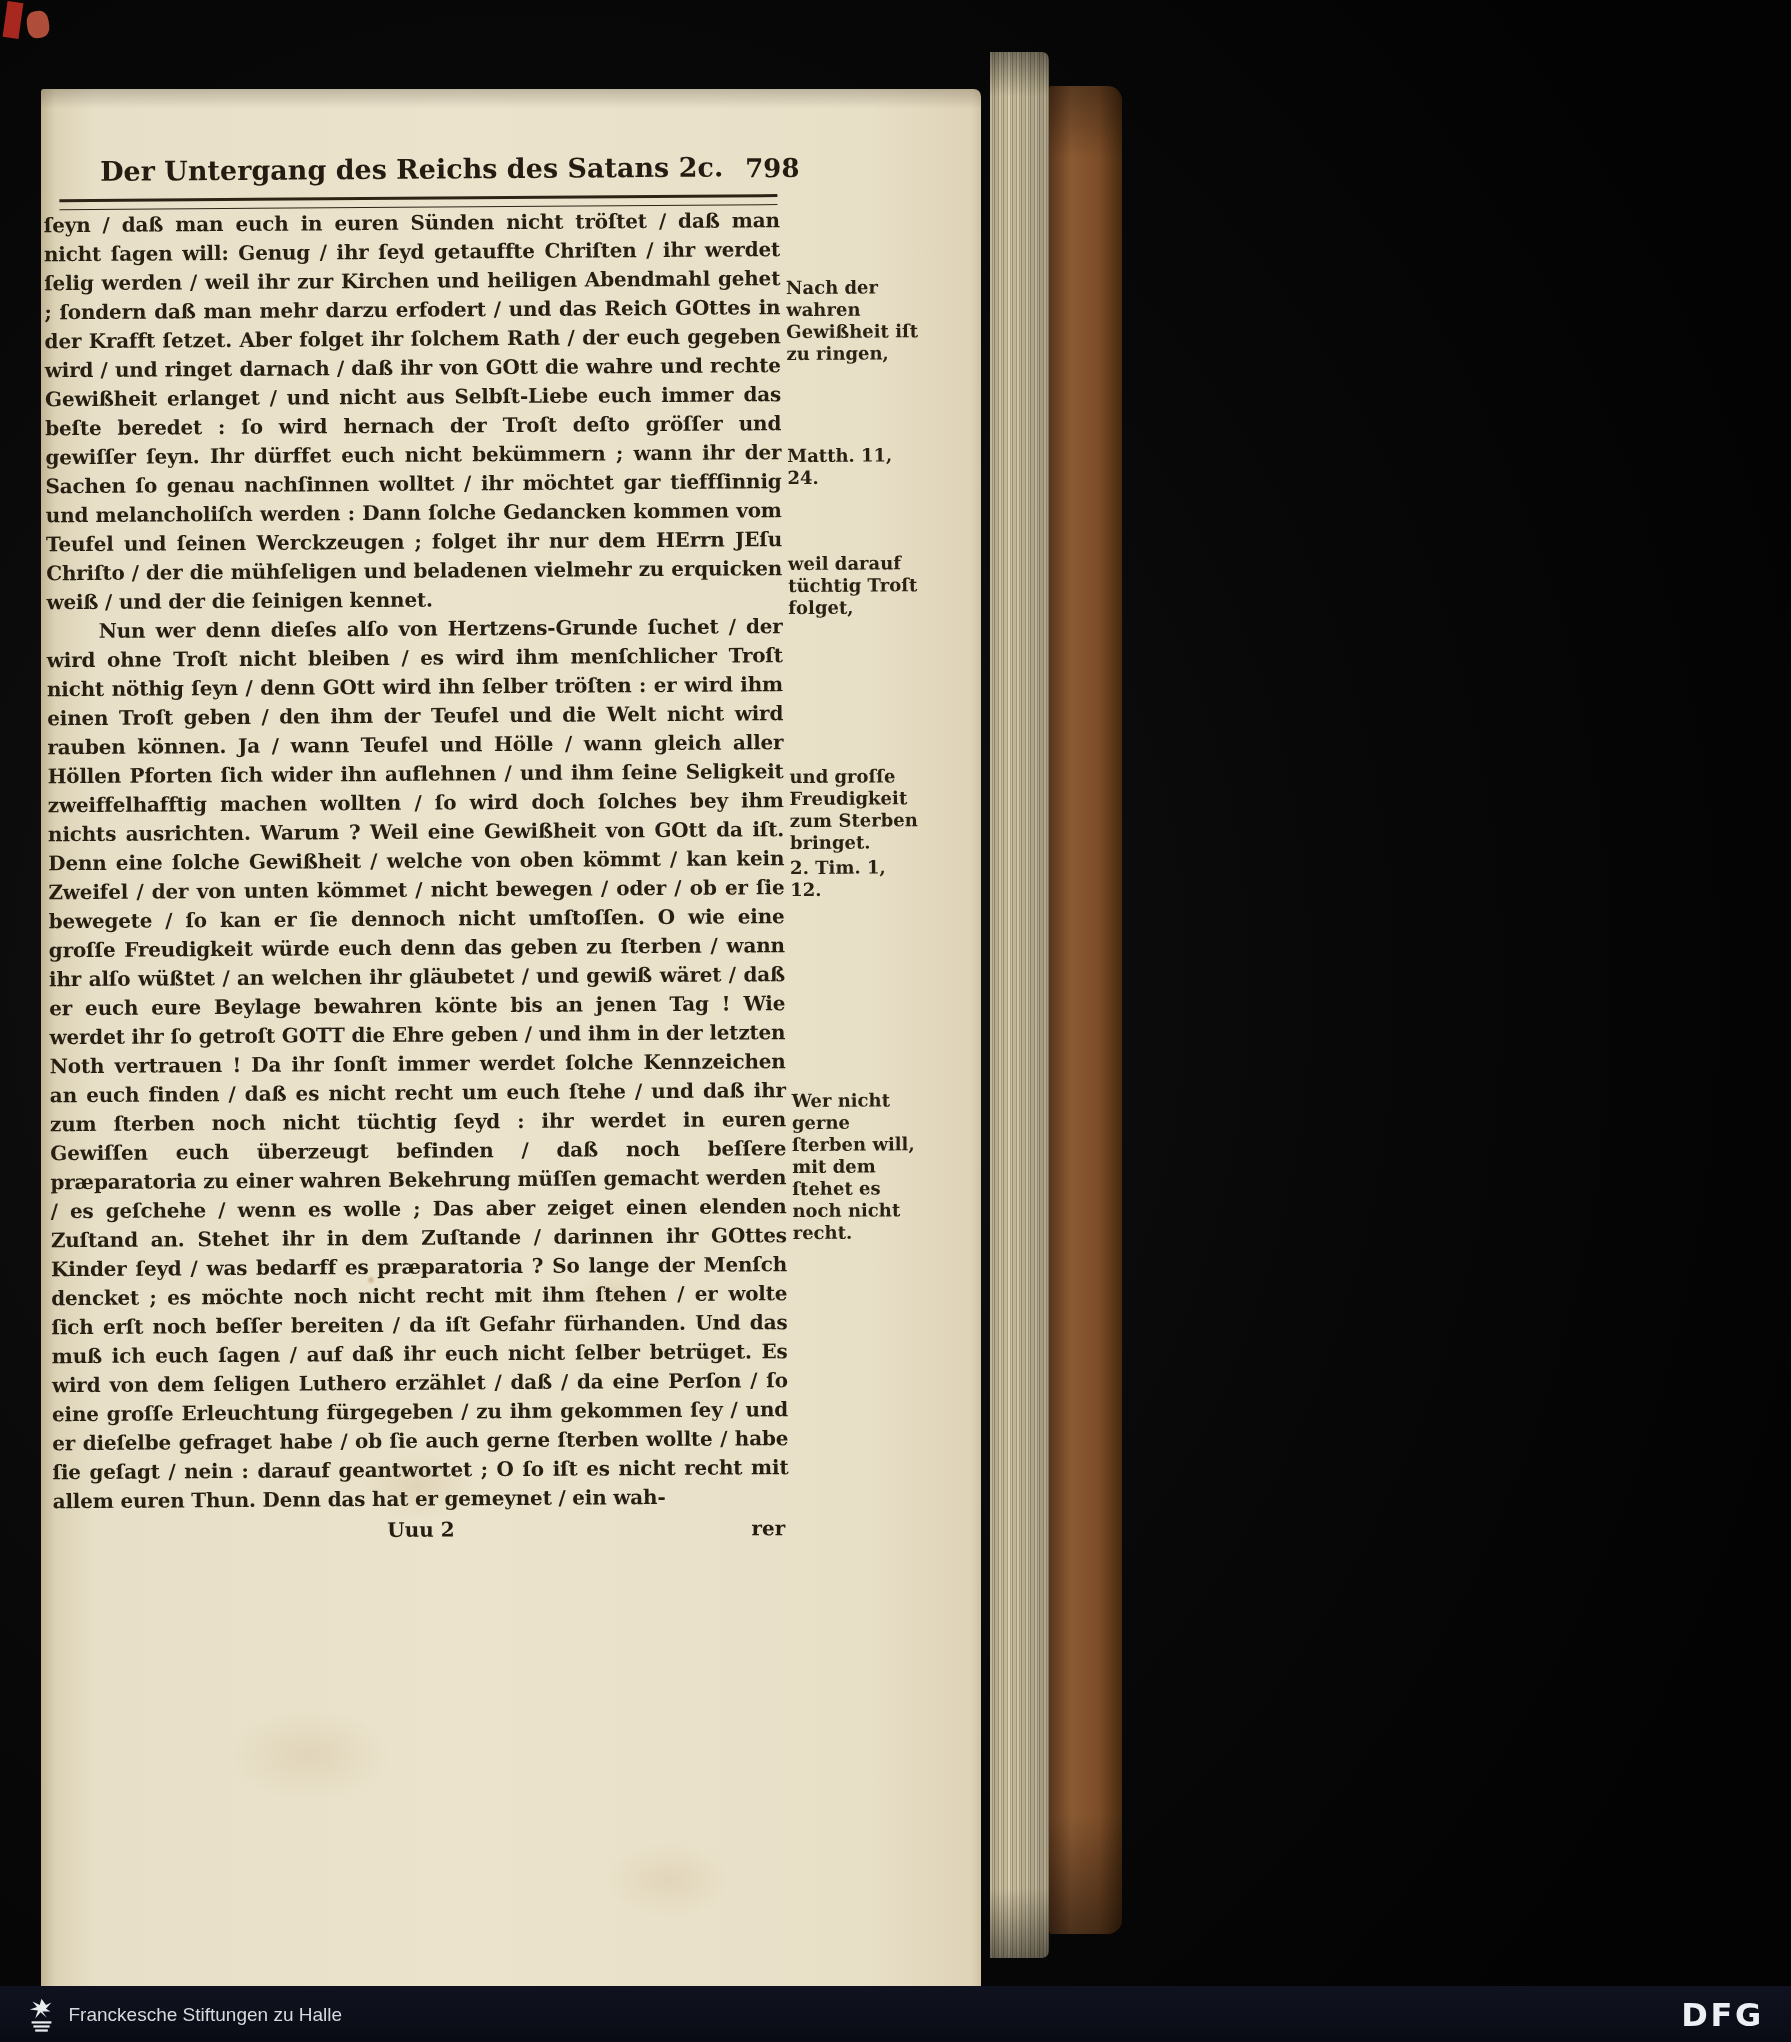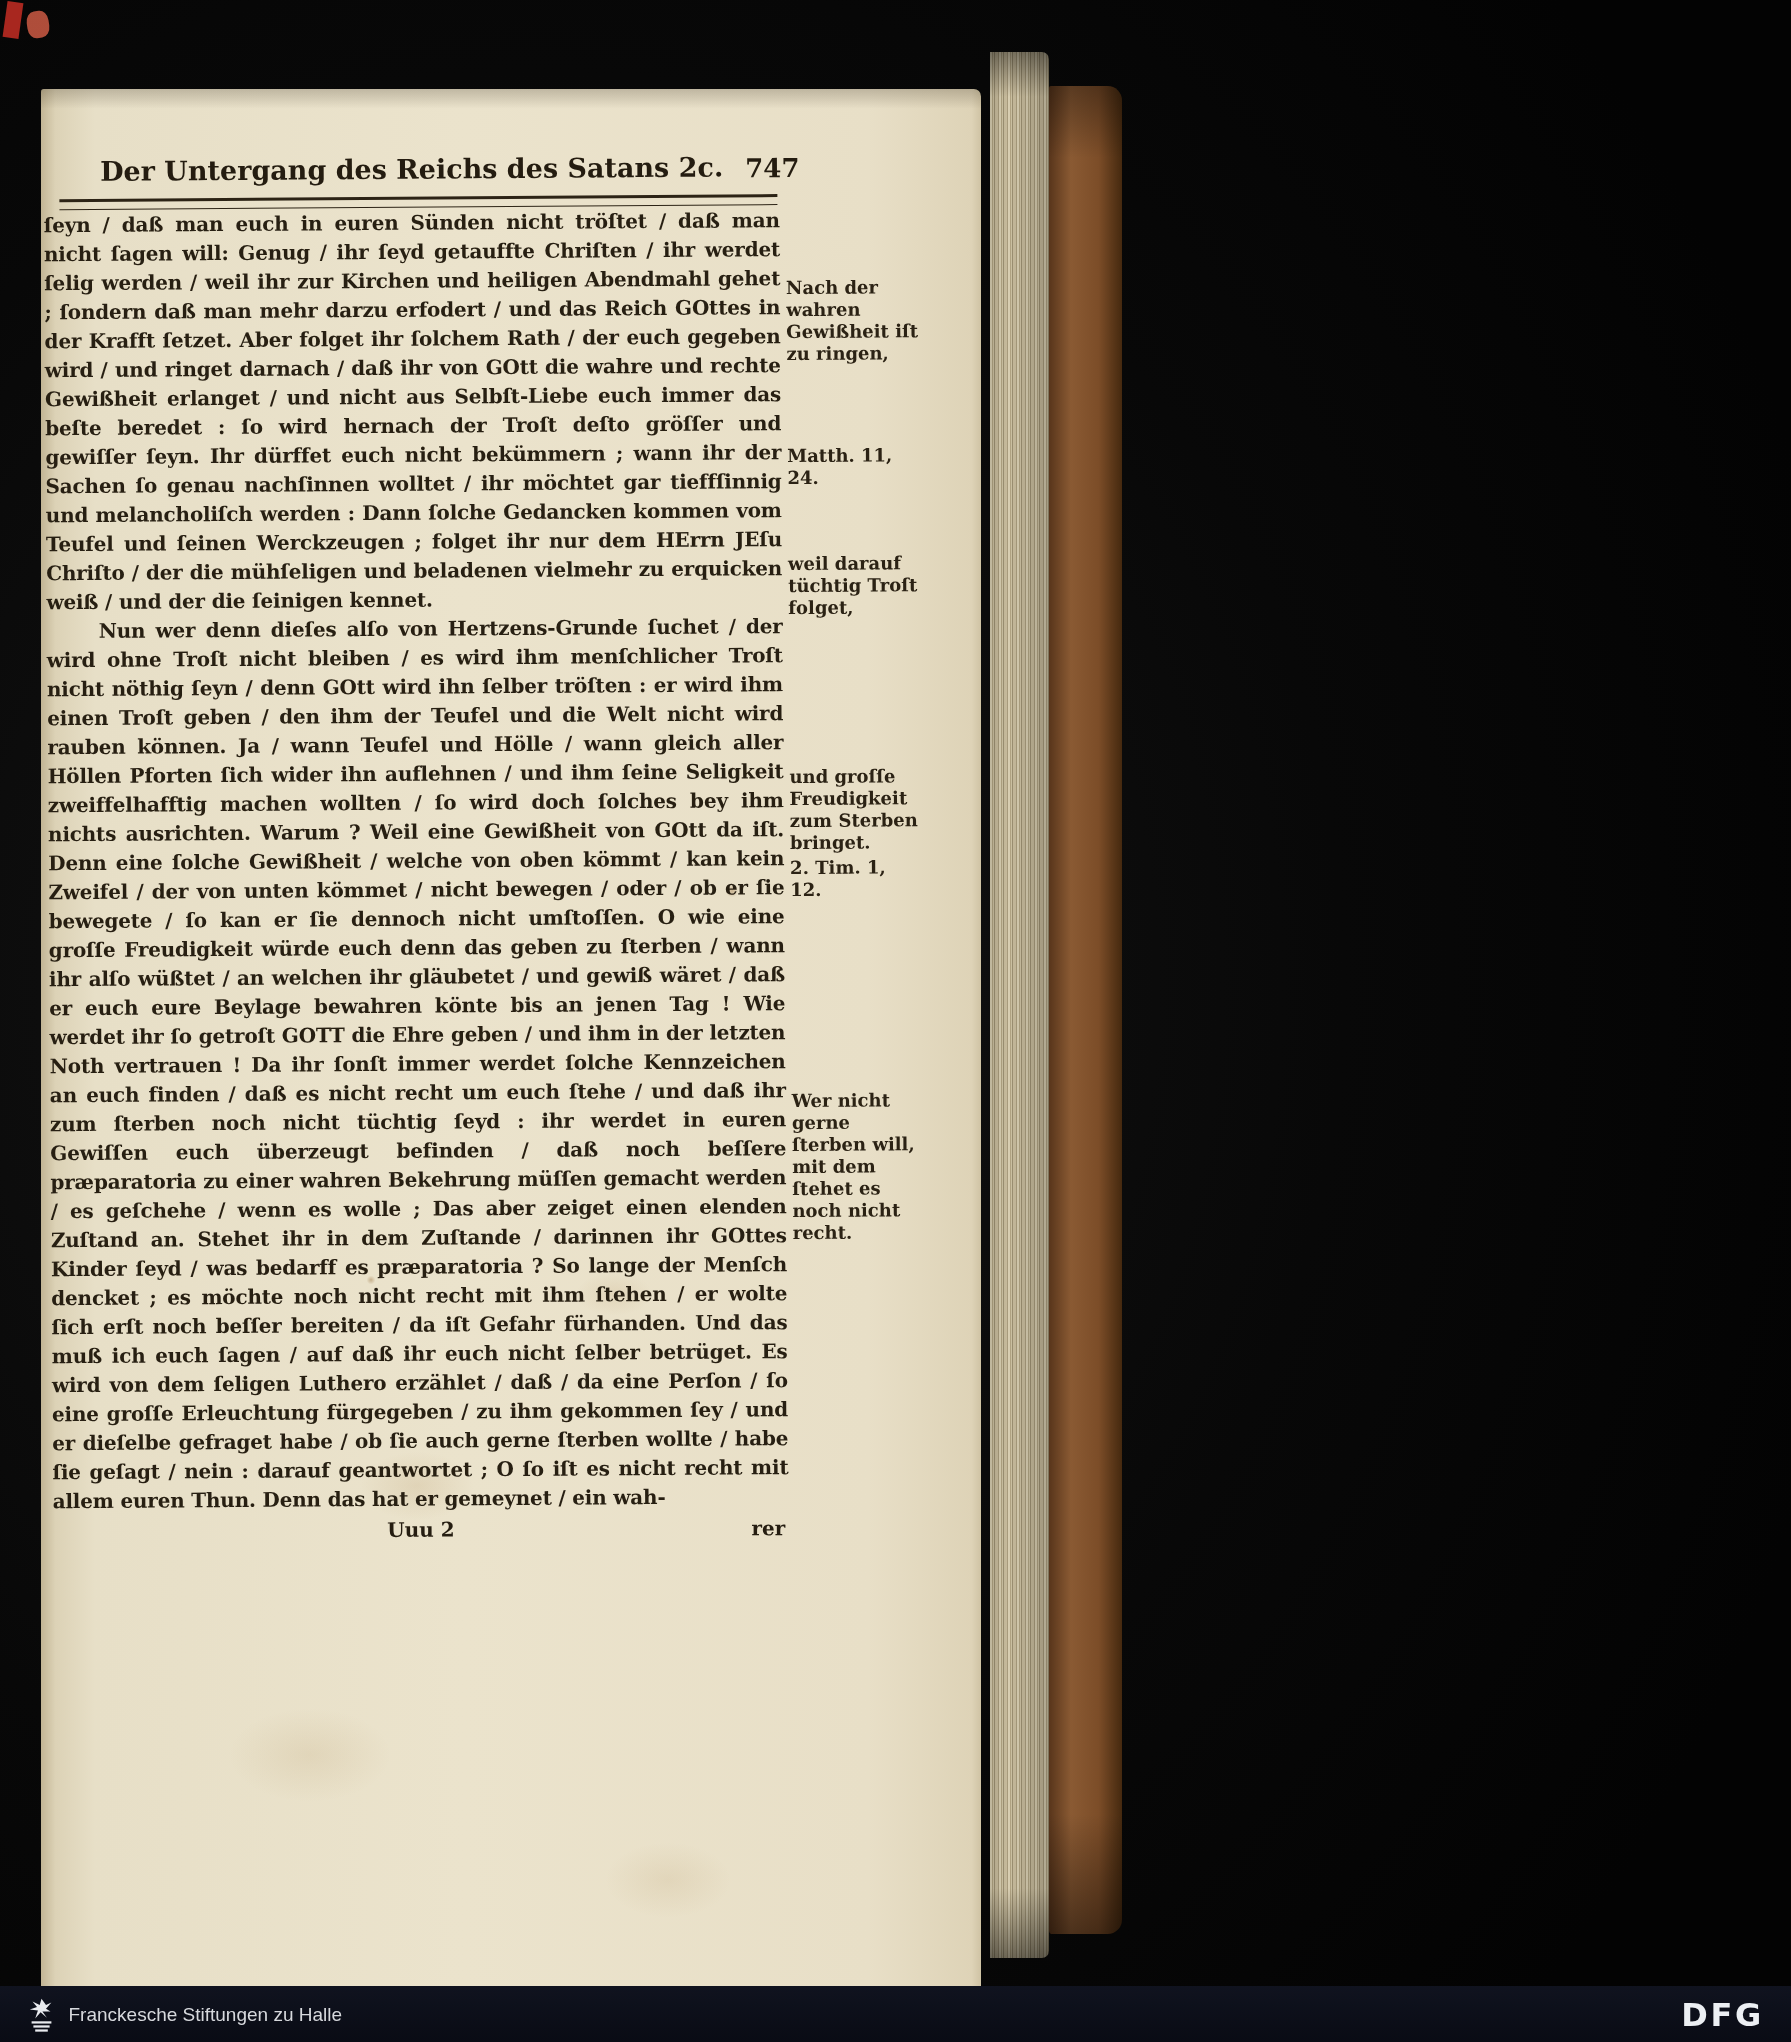--- a/index.html
+++ b/index.html
@@ -98,21 +98,21 @@
 
 <div class="viewport">
 
   <span class="reg-mark-1"></span>
   <span class="reg-mark-2"></span>
 
   <div class="paper">
     <div class="page-inner">
 
       <div class="running-head">Der Untergang des Reichs des Satans 2c.</div>
-      <div class="page-number">747</div>
+      <div class="page-number">798</div>
       <div class="header-rule"></div>
 
       <div class="text-block">
         <p class="para-1">ſeyn / daß man euch in euren Sünden nicht tröſtet / daß man nicht ſagen will: Genug / ihr ſeyd getauffte Chriſten / ihr werdet ſelig werden / weil ihr zur Kirchen und heiligen Abendmahl gehet ; ſondern daß man mehr darzu erfodert / und das Reich GOttes in der Krafft ſetzet. Aber folget ihr ſolchem Rath / der euch gegeben wird / und ringet darnach / daß ihr von GOtt die wahre und rechte Gewißheit erlanget / und nicht aus Selbſt-Liebe euch immer das beſte beredet : ſo wird hernach der Troſt deſto gröſſer und gewiſſer ſeyn. Ihr dürffet euch nicht bekümmern ; wann ihr der Sachen ſo genau nachſinnen wolltet / ihr möchtet gar tieffſinnig und melancholiſch werden : Dann ſolche Gedancken kommen vom Teufel und ſeinen Werckzeugen ; folget ihr nur dem HErrn JEſu Chriſto / der die mühſeligen und beladenen vielmehr zu erquicken weiß / und der die ſeinigen kennet.</p>
         <p class="para-2">Nun wer denn dieſes alſo von Hertzens-Grunde ſuchet / der wird ohne Troſt nicht bleiben / es wird ihm menſchlicher Troſt nicht nöthig ſeyn / denn GOtt wird ihn ſelber tröſten : er wird ihm einen Troſt geben / den ihm der Teufel und die Welt nicht wird rauben können. Ja / wann Teufel und Hölle / wann gleich aller Höllen Pforten ſich wider ihn auflehnen / und ihm ſeine Seligkeit zweiffelhafftig machen wollten / ſo wird doch ſolches bey ihm nichts ausrichten. Warum ? Weil eine Gewißheit von GOtt da iſt. Denn eine ſolche Gewißheit / welche von oben kömmt / kan kein Zweifel / der von unten kömmet / nicht bewegen / oder / ob er ſie bewegete / ſo kan er ſie dennoch nicht umſtoſſen. O wie eine groſſe Freudigkeit würde euch denn das geben zu ſterben / wann ihr alſo wüßtet / an welchen ihr gläubetet / und gewiß wäret / daß er euch eure Beylage bewahren könte bis an jenen Tag ! Wie werdet ihr ſo getroſt GOTT die Ehre geben / und ihm in der letzten Noth vertrauen ! Da ihr ſonſt immer werdet ſolche Kennzeichen an euch finden / daß es nicht recht um euch ſtehe / und daß ihr zum ſterben noch nicht tüchtig ſeyd : ihr werdet in euren Gewiſſen euch überzeugt befinden / daß noch beſſere præparatoria zu einer wahren Bekehrung müſſen gemacht werden / es geſchehe / wenn es wolle ; Das aber zeiget einen elenden Zuſtand an. Stehet ihr in dem Zuſtande / darinnen ihr GOttes Kinder ſeyd / was bedarff es præparatoria ? So lange der Menſch dencket ; es möchte noch nicht recht mit ihm ſtehen / er wolte ſich erſt noch beſſer bereiten / da iſt Gefahr fürhanden. Und das muß ich euch ſagen / auf daß ihr euch nicht ſelber betrüget. Es wird von dem ſeligen Luthero erzählet / daß / da eine Perſon / ſo eine groſſe Erleuchtung fürgegeben / zu ihm gekommen ſey / und er dieſelbe gefraget habe / ob ſie auch gerne ſterben wollte / habe ſie geſagt / nein : darauf geantwortet ; O ſo iſt es nicht recht mit allem euren Thun. Denn das hat er gemeynet / ein wah-</p>
         <div class="signature-line">
           <span class="signature">Uuu 2</span>
           <span class="catchword">rer</span>
         </div>
       </div>

